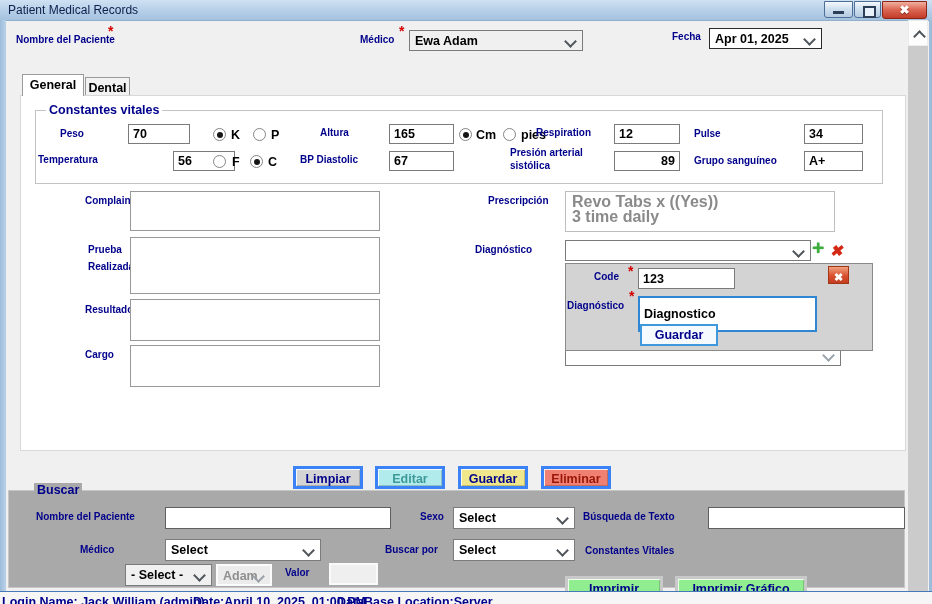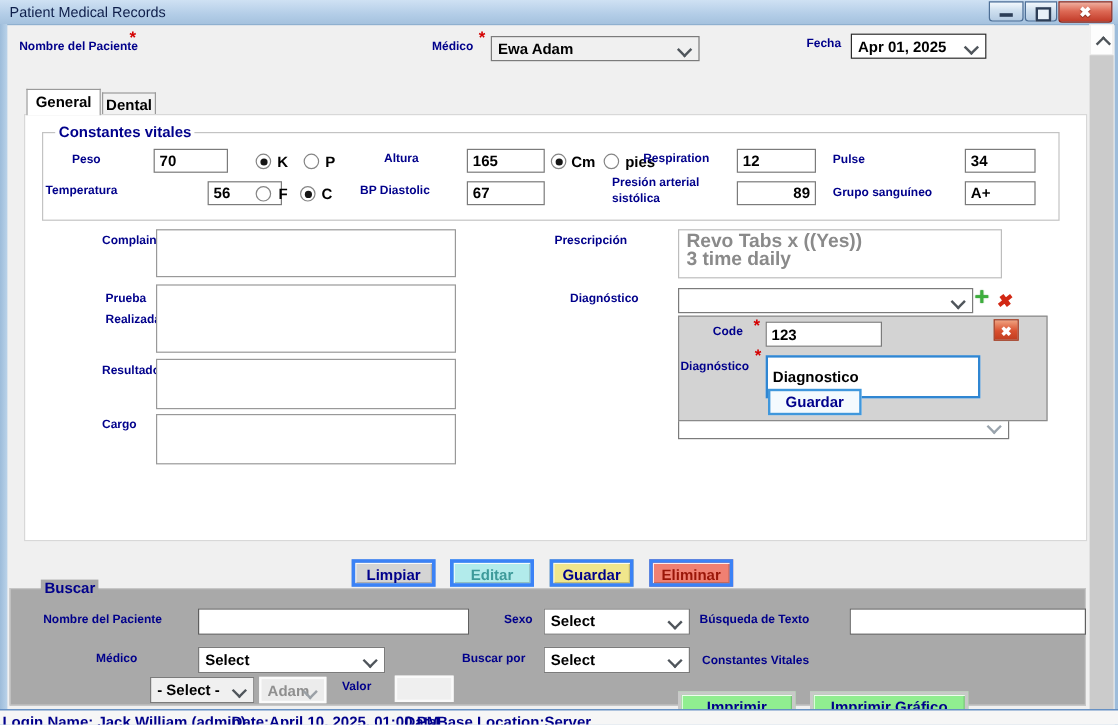--- a/index.html
+++ b/index.html
@@ -133,21 +133,21 @@
 
   <span class="lbl" style="left:85px;top:195px;">Complaints</span>
   <textarea class="inp" style="left: 130px; top: 191px; width: 250px; height: 40px;"></textarea>
   <span class="lbl" style="left:88px;top:241px;width:66px;white-space:normal;line-height:17px;">Prueba Realizada</span>
   <textarea class="inp" style="left: 130px; top: 237px; width: 250px; height: 57px;"></textarea>
   <span class="lbl" style="left:85px;top:304px;">Resultados</span>
   <textarea class="inp" style="left: 130px; top: 299px; width: 250px; height: 42px;"></textarea>
   <span class="lbl" style="left:85px;top:349px;">Cargo</span>
   <textarea class="inp" style="left: 130px; top: 345px; width: 250px; height: 42px;"></textarea>
 
-  <span class="lbl" style="left:462px;top:195px;">Prescripción</span>
+  <span class="lbl" style="left:488px;top:195px;">Prescripción</span>
   <div class="presc" style="left:565px;top:191px;width:270px;height:41px;">Revo Tabs x ((Yes))
 3 time daily</div>
   <span class="lbl" style="left:475px;top:244px;">Diagnóstico</span>
   <div class="combo" style="left:565px;top:240px;width:246px;height:21px;">
     <span class="txt"></span>
     <span class="chev"></span>
   </div>
   <span class="icon-add">+</span>
   <span class="icon-del">✖</span>
 

